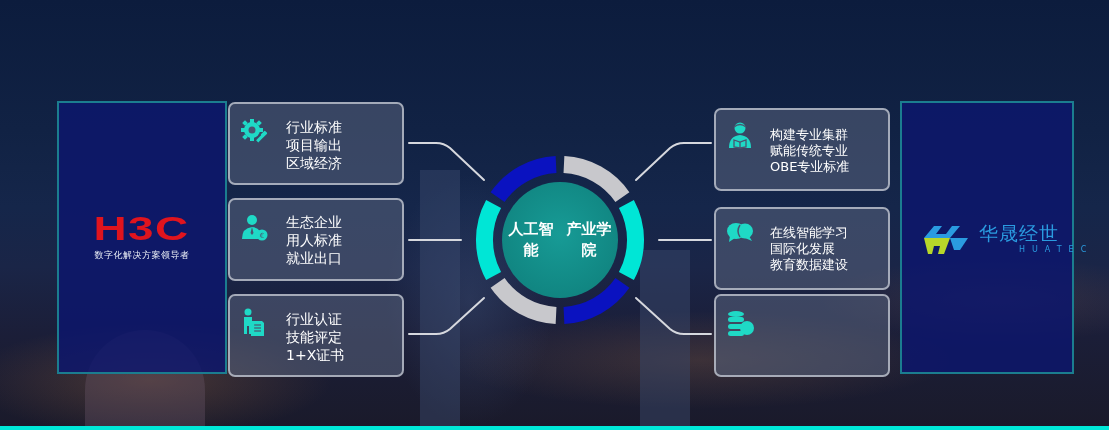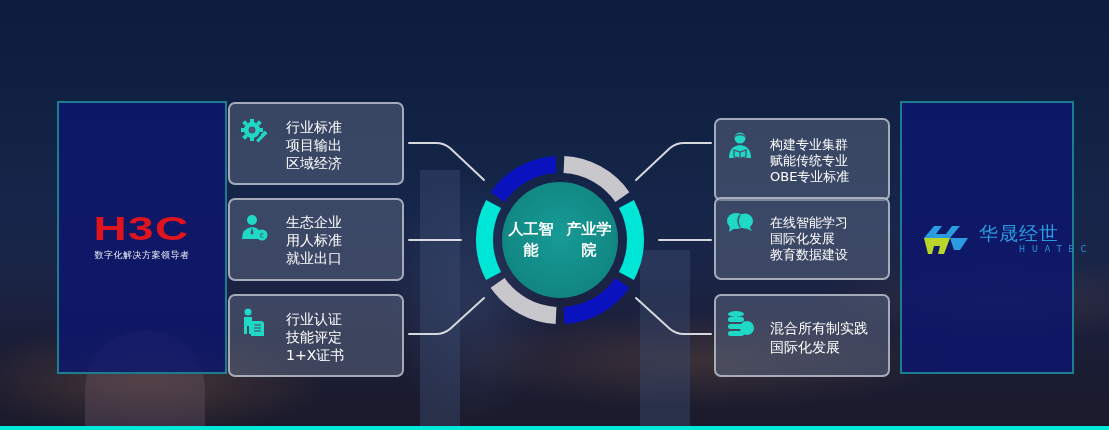--- a/index.html
+++ b/index.html
@@ -163,38 +163,38 @@
         <line x1="14" y1="23" x2="21" y2="23"></line>
     </g>
   </svg>
   <div class="text" style="top:14px;">
     <div>行业认证</div>
     <div>技能评定</div>
     <div>1+X证书</div>
   </div>
 </div>
 
-<div class="card right" style="left:714px;top:118px;">
+<div class="card right" style="left:714px;top:108px;">
   <svg class="icon" viewBox="0 0 28 28" style="top:11px;">
     <g fill="#1fd9c6">
       <circle cx="14" cy="7" r="5.5"></circle>
       <path d="M3 27 Q3 15 14 14 Q25 15 25 27 Z"></path>
     </g>
     <path d="M8 6 Q14 1 20 6" stroke="#4a5470" stroke-width="1.3" fill="none"></path>
     <path d="M8 19 L14 21 L20 19 L20 26 L14 27 L8 26 Z" fill="none" stroke="#4a5470" stroke-width="1.3"></path>
     <line x1="14" y1="21" x2="14" y2="27" stroke="#4a5470" stroke-width="1.3"></line>
   </svg>
   <div class="text" style="top:17px;">
     <div>构建专业集群</div>
     <div>赋能传统专业</div>
     <div>OBE专业标准</div>
   </div>
 </div>
 
-<div class="card right" style="left:714px;top:197px;">
+<div class="card right" style="left:714px;top:207px;">
   <svg class="icon" viewBox="0 0 28 28" style="top:12px;">
     <g fill="#1fd9c6">
       <ellipse cx="10" cy="10" rx="9" ry="8"></ellipse>
       <path d="M4 15 L3 21 L9 17 Z"></path>
       <ellipse cx="19" cy="10" rx="8" ry="7.5"></ellipse>
       <path d="M23 15 L26 20 L19 17 Z"></path>
     </g>
     <path d="M14 4 Q10 10 14 16" stroke="#4a5470" stroke-width="1.5" fill="none"></path>
   </svg>
   <div class="text" style="top:16px;">
@@ -207,19 +207,15 @@
 <div class="card right" style="left:714px;top:294px;">
   <svg class="icon" viewBox="0 0 28 28" style="top:14px;">
     <g fill="#1fd9c6">
       <ellipse cx="10" cy="4" rx="8" ry="3"></ellipse>
       <rect x="2" y="7" width="16" height="5" rx="2.5"></rect>
       <rect x="2" y="14" width="16" height="5" rx="2.5"></rect>
       <rect x="2" y="21" width="16" height="5" rx="2.5"></rect>
       <circle cx="21" cy="18" r="7"></circle>
     </g>
   </svg>
-  <div class="text" style="top:23px;font-size:14px;line-height:19px;">
-    <div>混合所有制实践</div>
-    <div>国际化发展</div>
-  </div>
 </div>
 
 <div class="bottom-bar"></div>
 
 </body></html>

